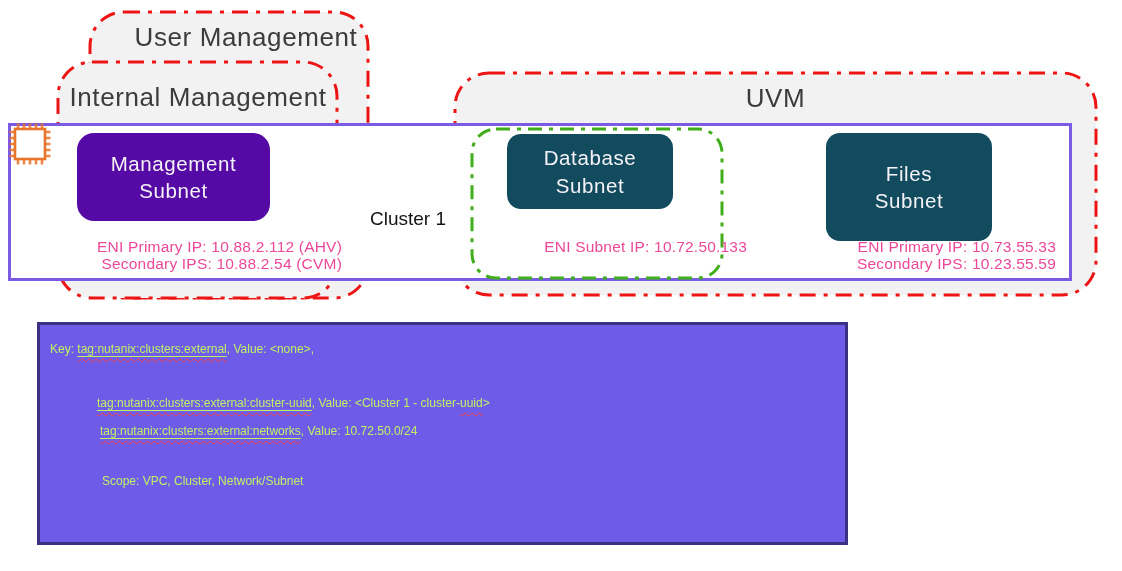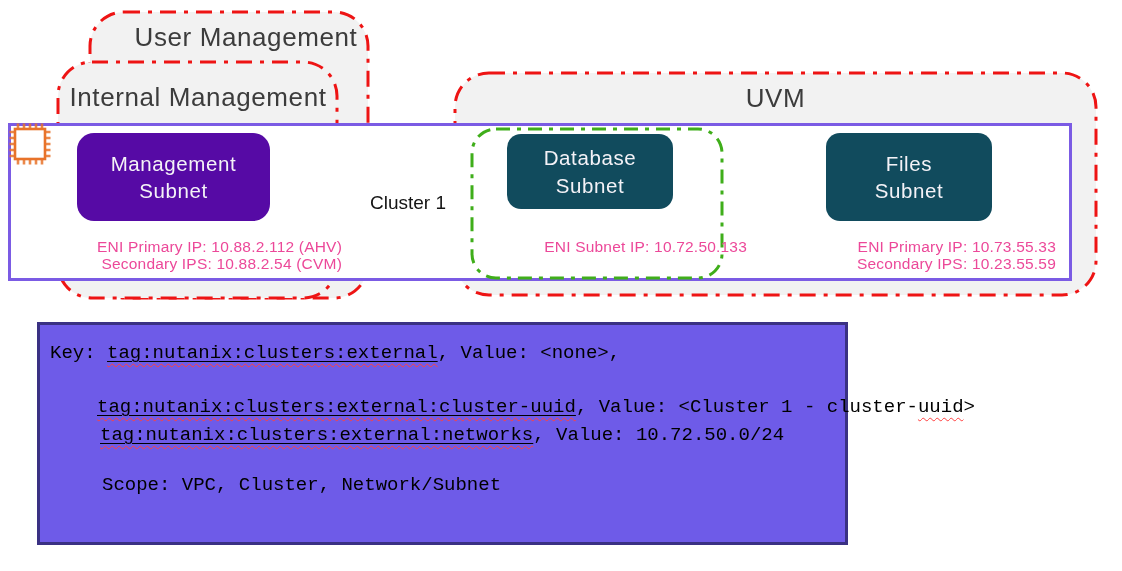--- a/index.html
+++ b/index.html
@@ -22,36 +22,36 @@
   .chip{position:absolute;z-index:5;left:6px;top:120px;}
   .chip-body{fill:#ffffff;stroke:var(--chip-color,#e8732a);stroke-width:2.6;}
   .chip-pins{fill:none;stroke:var(--chip-color,#e8732a);stroke-width:2.6;opacity:.85;}
   .subnet-card{
     position:absolute;z-index:5;display:flex;align-items:center;justify-content:center;
     color:#f4f2f7;font-size:20.5px;line-height:1.32;text-align:center;
     white-space:pre-line;letter-spacing:.6px;border-radius:14px;
   }
   .card-mgmt{left:77px;top:133px;width:193px;height:88px;background:var(--management-fill,#560aa5);border-radius:17px;}
   .card-db{left:507px;top:134px;width:166px;height:75px;background:var(--teal-fill,#114b5d);}
-  .card-files{left:826px;top:133px;width:166px;height:88px;background:var(--teal-fill,#114b5d);}
+  .card-files{left:826px;top:133px;width:166px;height:108px;background:var(--teal-fill,#114b5d);}
   .cluster-label{
-    position:absolute;z-index:5;left:338px;top:192px;width:140px;text-align:center;
+    position:absolute;z-index:5;left:338px;top:208px;width:140px;text-align:center;
     color:#141414;font-size:19px;
   }
   .eni{
     position:absolute;z-index:5;text-align:right;color:#ec4899;
     font-size:15.5px;line-height:1.08;letter-spacing:.2px;white-space:nowrap;
   }
   .eni-mgmt{left:62px;top:239px;width:280px;}
   .eni-db{left:483px;top:239px;width:264px;}
   .eni-files{left:836px;top:239px;width:220px;}
   .tag-box{
     position:absolute;z-index:2;left:37px;top:322px;width:805px;height:217px;
     background:var(--tag-box-fill,#6e5be8);border:3px solid var(--tag-box-border,#3a3183);
-    color:#000000;font-size:19px;font-family:Liberation Mono, monospace;
+    color:#bef264;font-size:12px;
   }
   .tag-line{position:absolute;white-space:nowrap;}
   .tl-1{left:10px;top:17px;}
   .tl-2{left:57px;top:71px;}
   .tl-3{left:60px;top:99px;}
   .tl-scope{left:62px;top:149px;}
   .tagu{text-decoration-line:underline;text-decoration-thickness:1px;text-underline-offset:3px;}
   .squig{
     text-decoration-line:underline;text-decoration-style:wavy;
     text-decoration-color:#ff4040;text-decoration-thickness:1px;text-underline-offset:5px;

